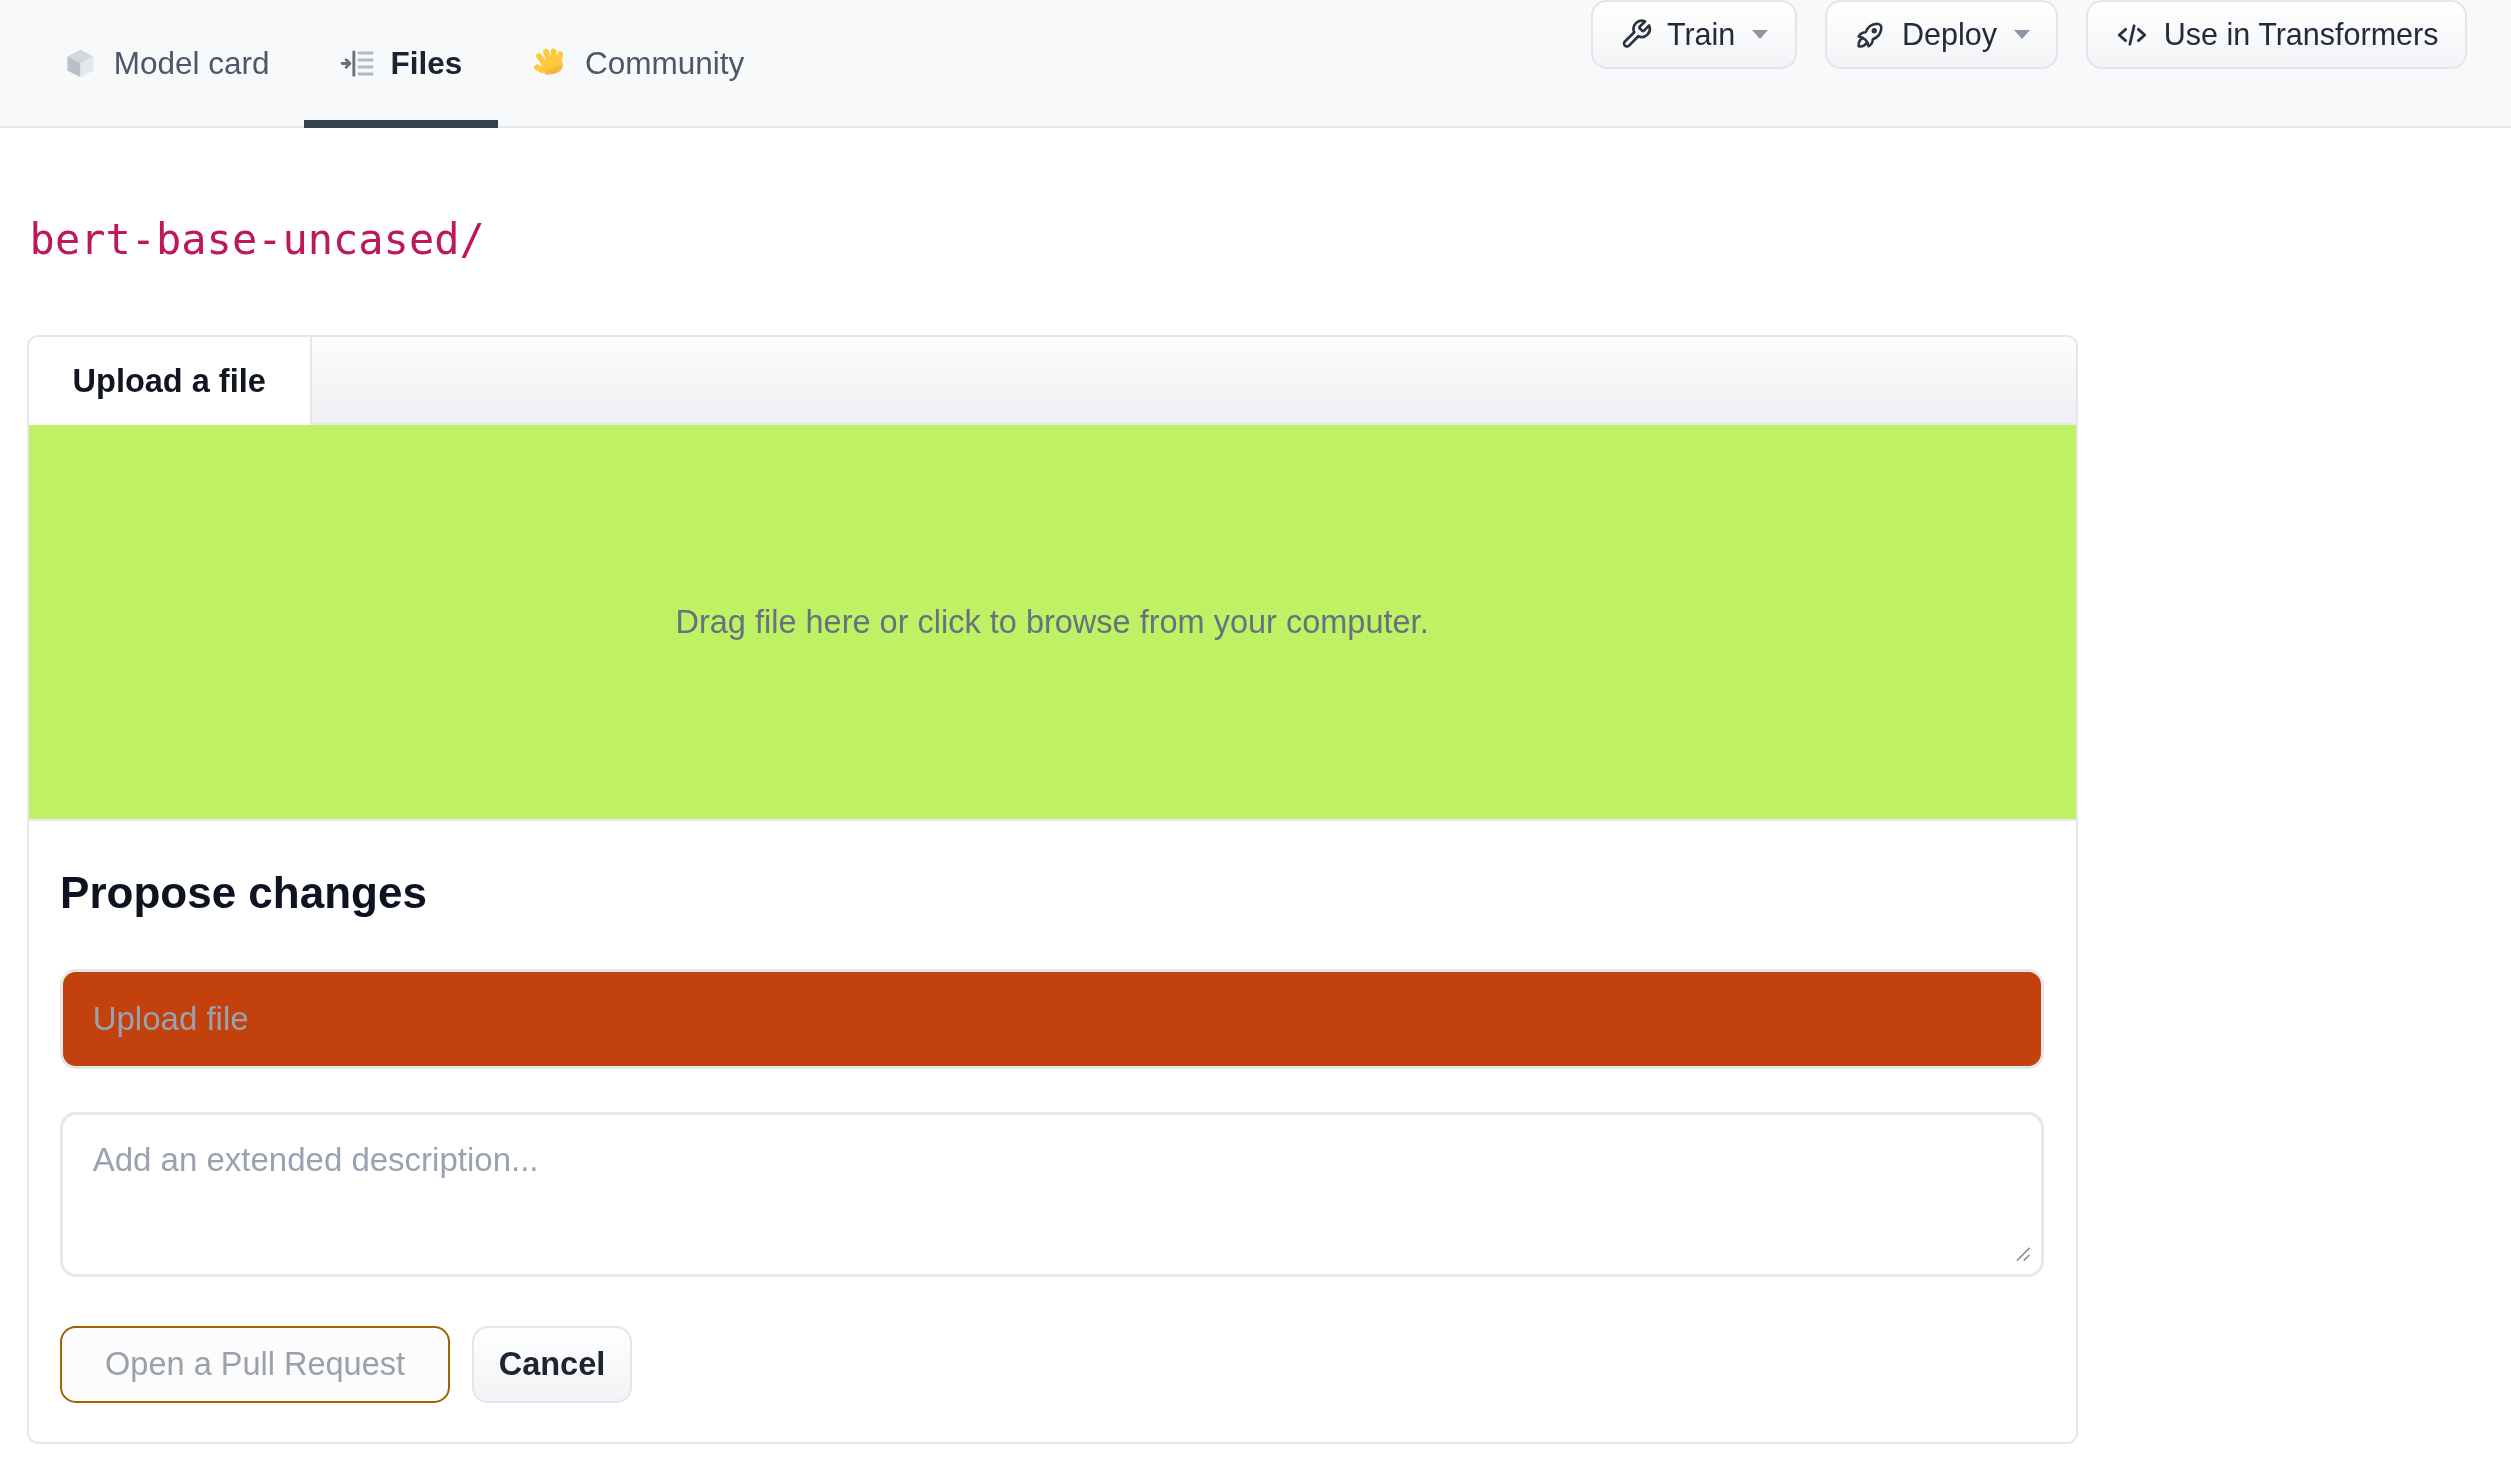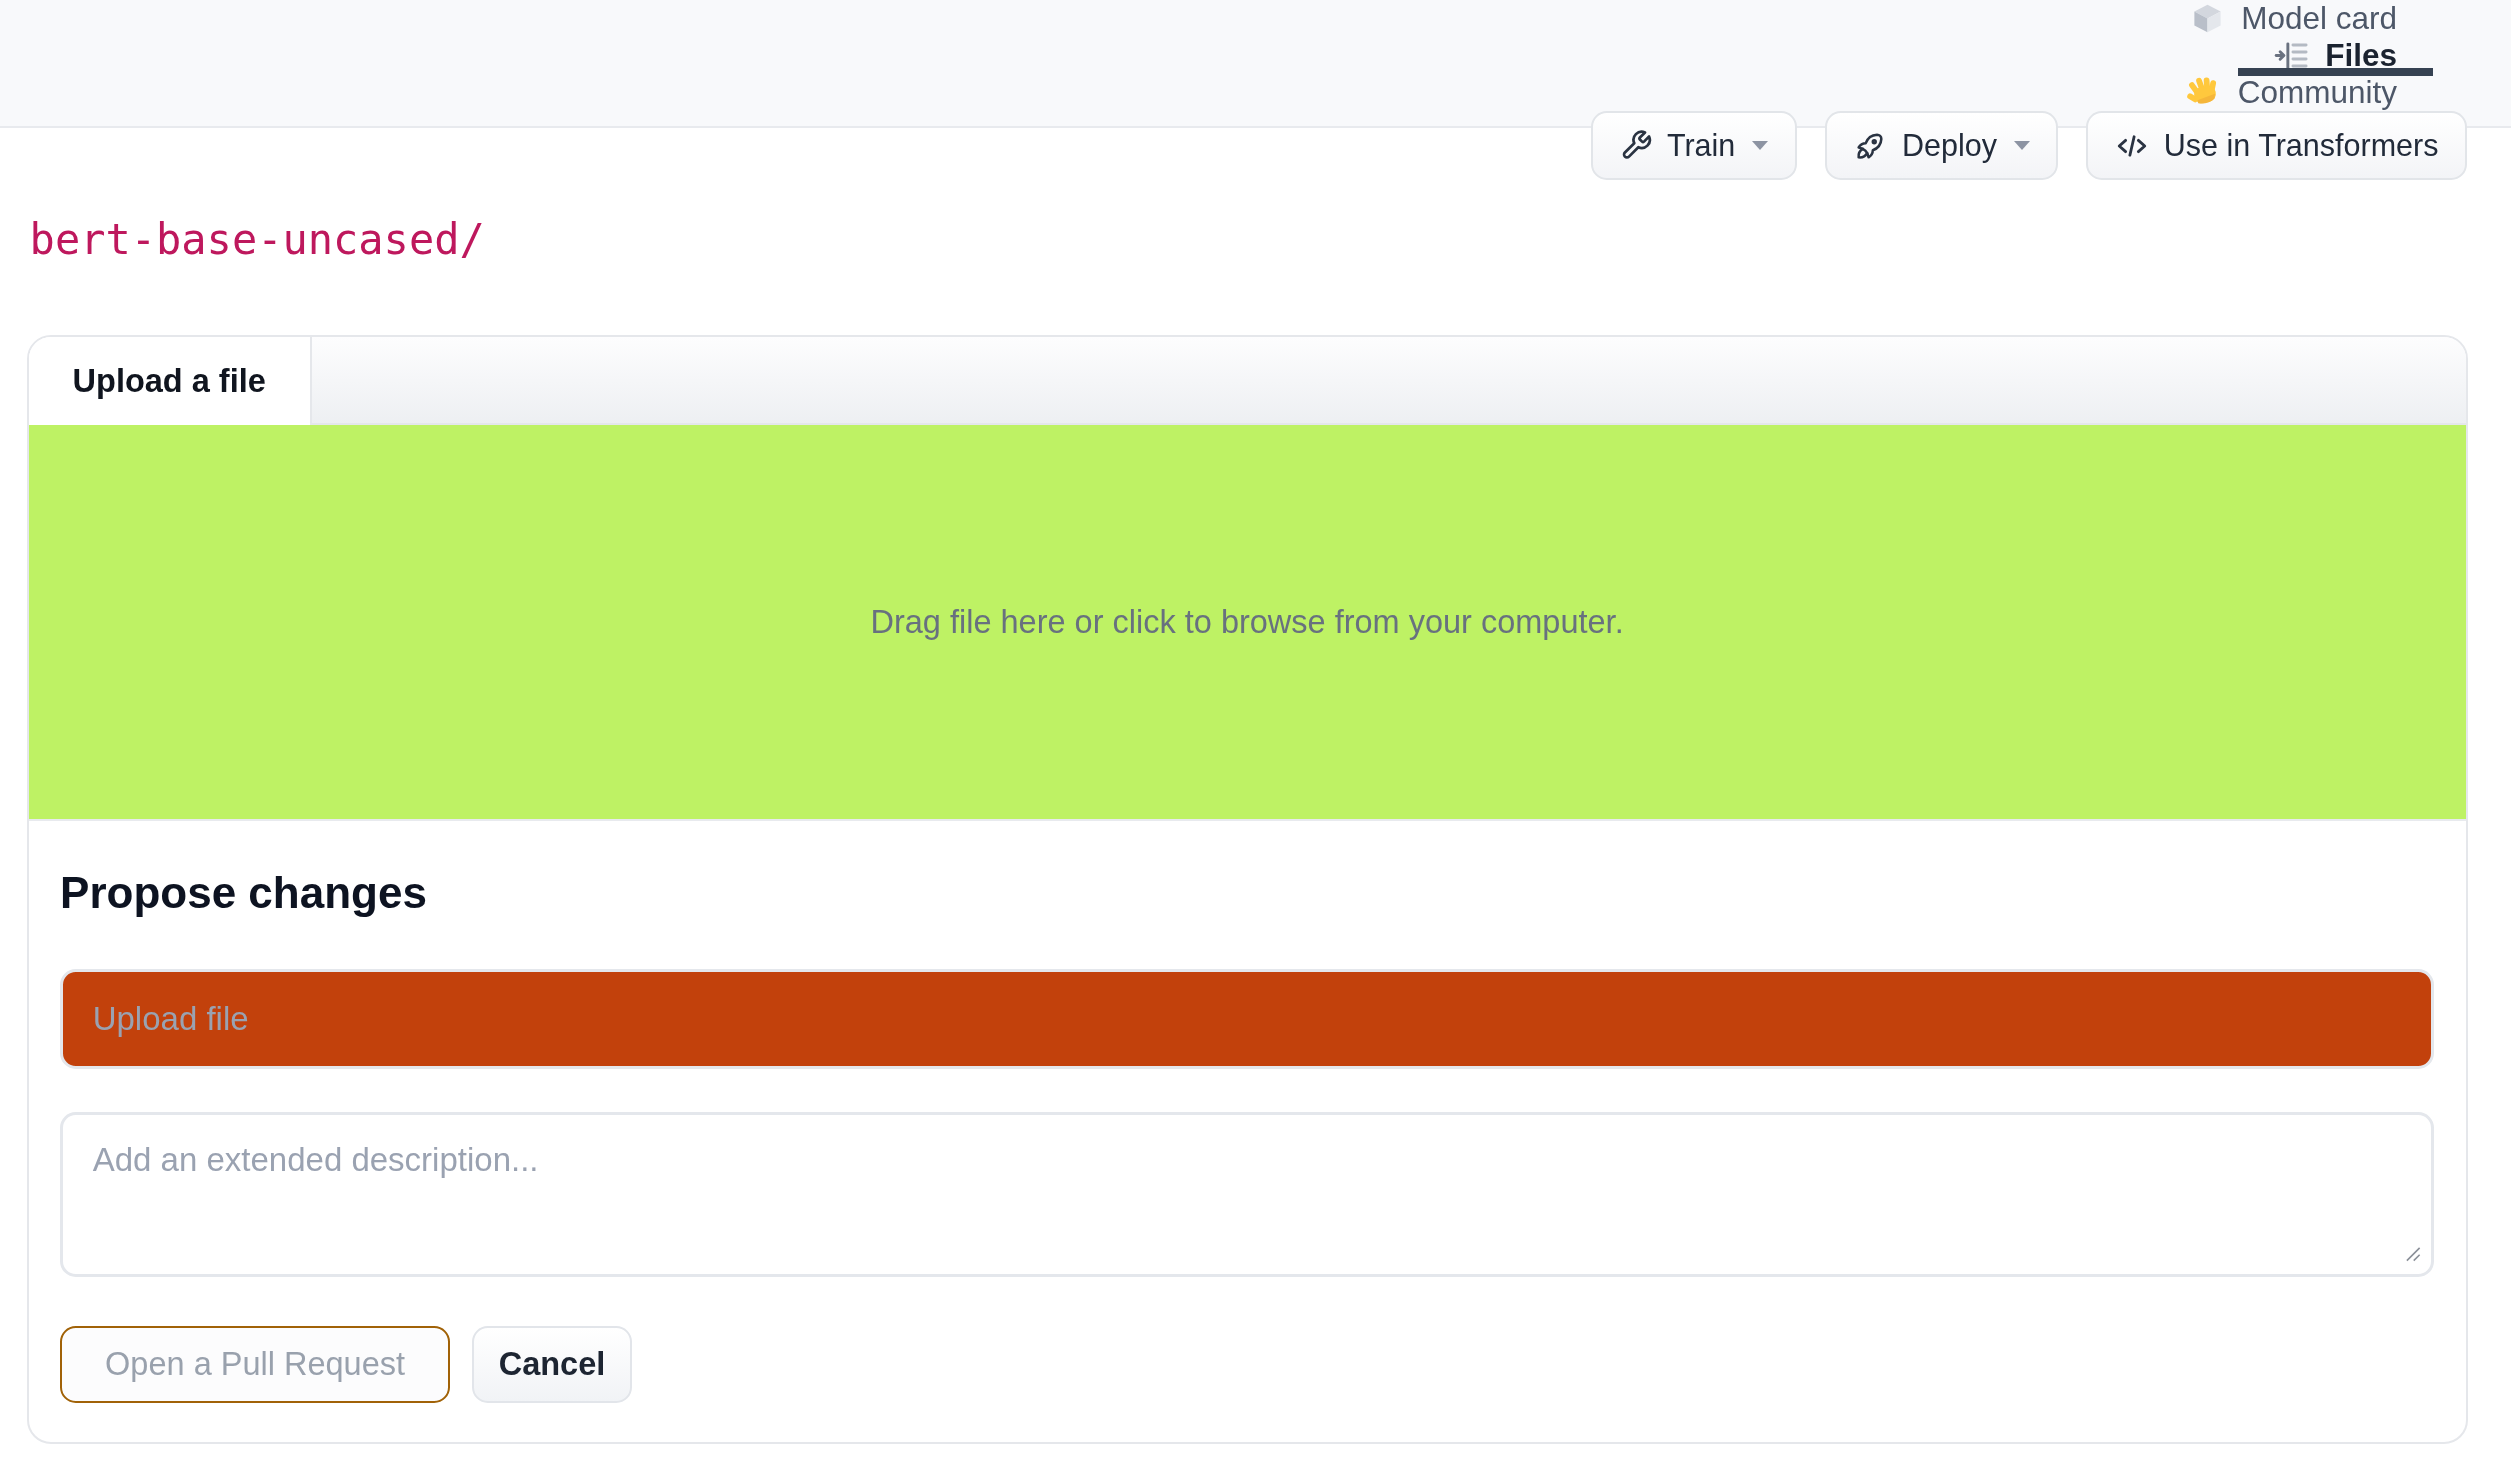--- a/index.html
+++ b/index.html
@@ -10,24 +10,23 @@
     font-family: "Liberation Sans", "DejaVu Sans", sans-serif;
     overflow: hidden;
   }
 
   
   .navbar {
     height: 128px;
     background: #f8f9fb;
     border-bottom: 2px solid #e8eaee;
     display: flex;
-    align-items: flex-end;
+    align-items: flex-start;
     padding: 0 45px 0 63px;
     position: relative;
-    flex-direction: column;
   }
   .nav-tab {
     display: flex; align-items: center; gap: 15.8px;
     font-size: 31.5px; color: #4d5768;
     margin-right: 70px;
     height: 100%;
     position: relative;
     cursor: pointer;
     white-space: nowrap;
   }
@@ -56,24 +55,24 @@
   
   .breadcrumb {
     margin: 87px 0 0 29.6px;
     font-family: "DejaVu Sans Mono", "Liberation Mono", monospace;
     font-size: 42px; line-height: 49px; color: #be185d;
     cursor: pointer;
   }
 
   
   .card {
-    width: 2441px;
+    width: 2051px;
     margin: 71px 0 0 26.6px;
     border: 2px solid #e5e7eb;
-    border-radius: 24px;
+    border-radius: 11px;
     background: #fff;
     overflow: hidden;
   }
   .tabstrip {
     position: relative; height: 88px;
     background: linear-gradient(180deg, #fdfdfe 0%, #edeff2 100%);
     display: flex;
   }
   .tabstrip::after {
     content: ""; position: absolute; left: 0; right: 0; bottom: 0;

